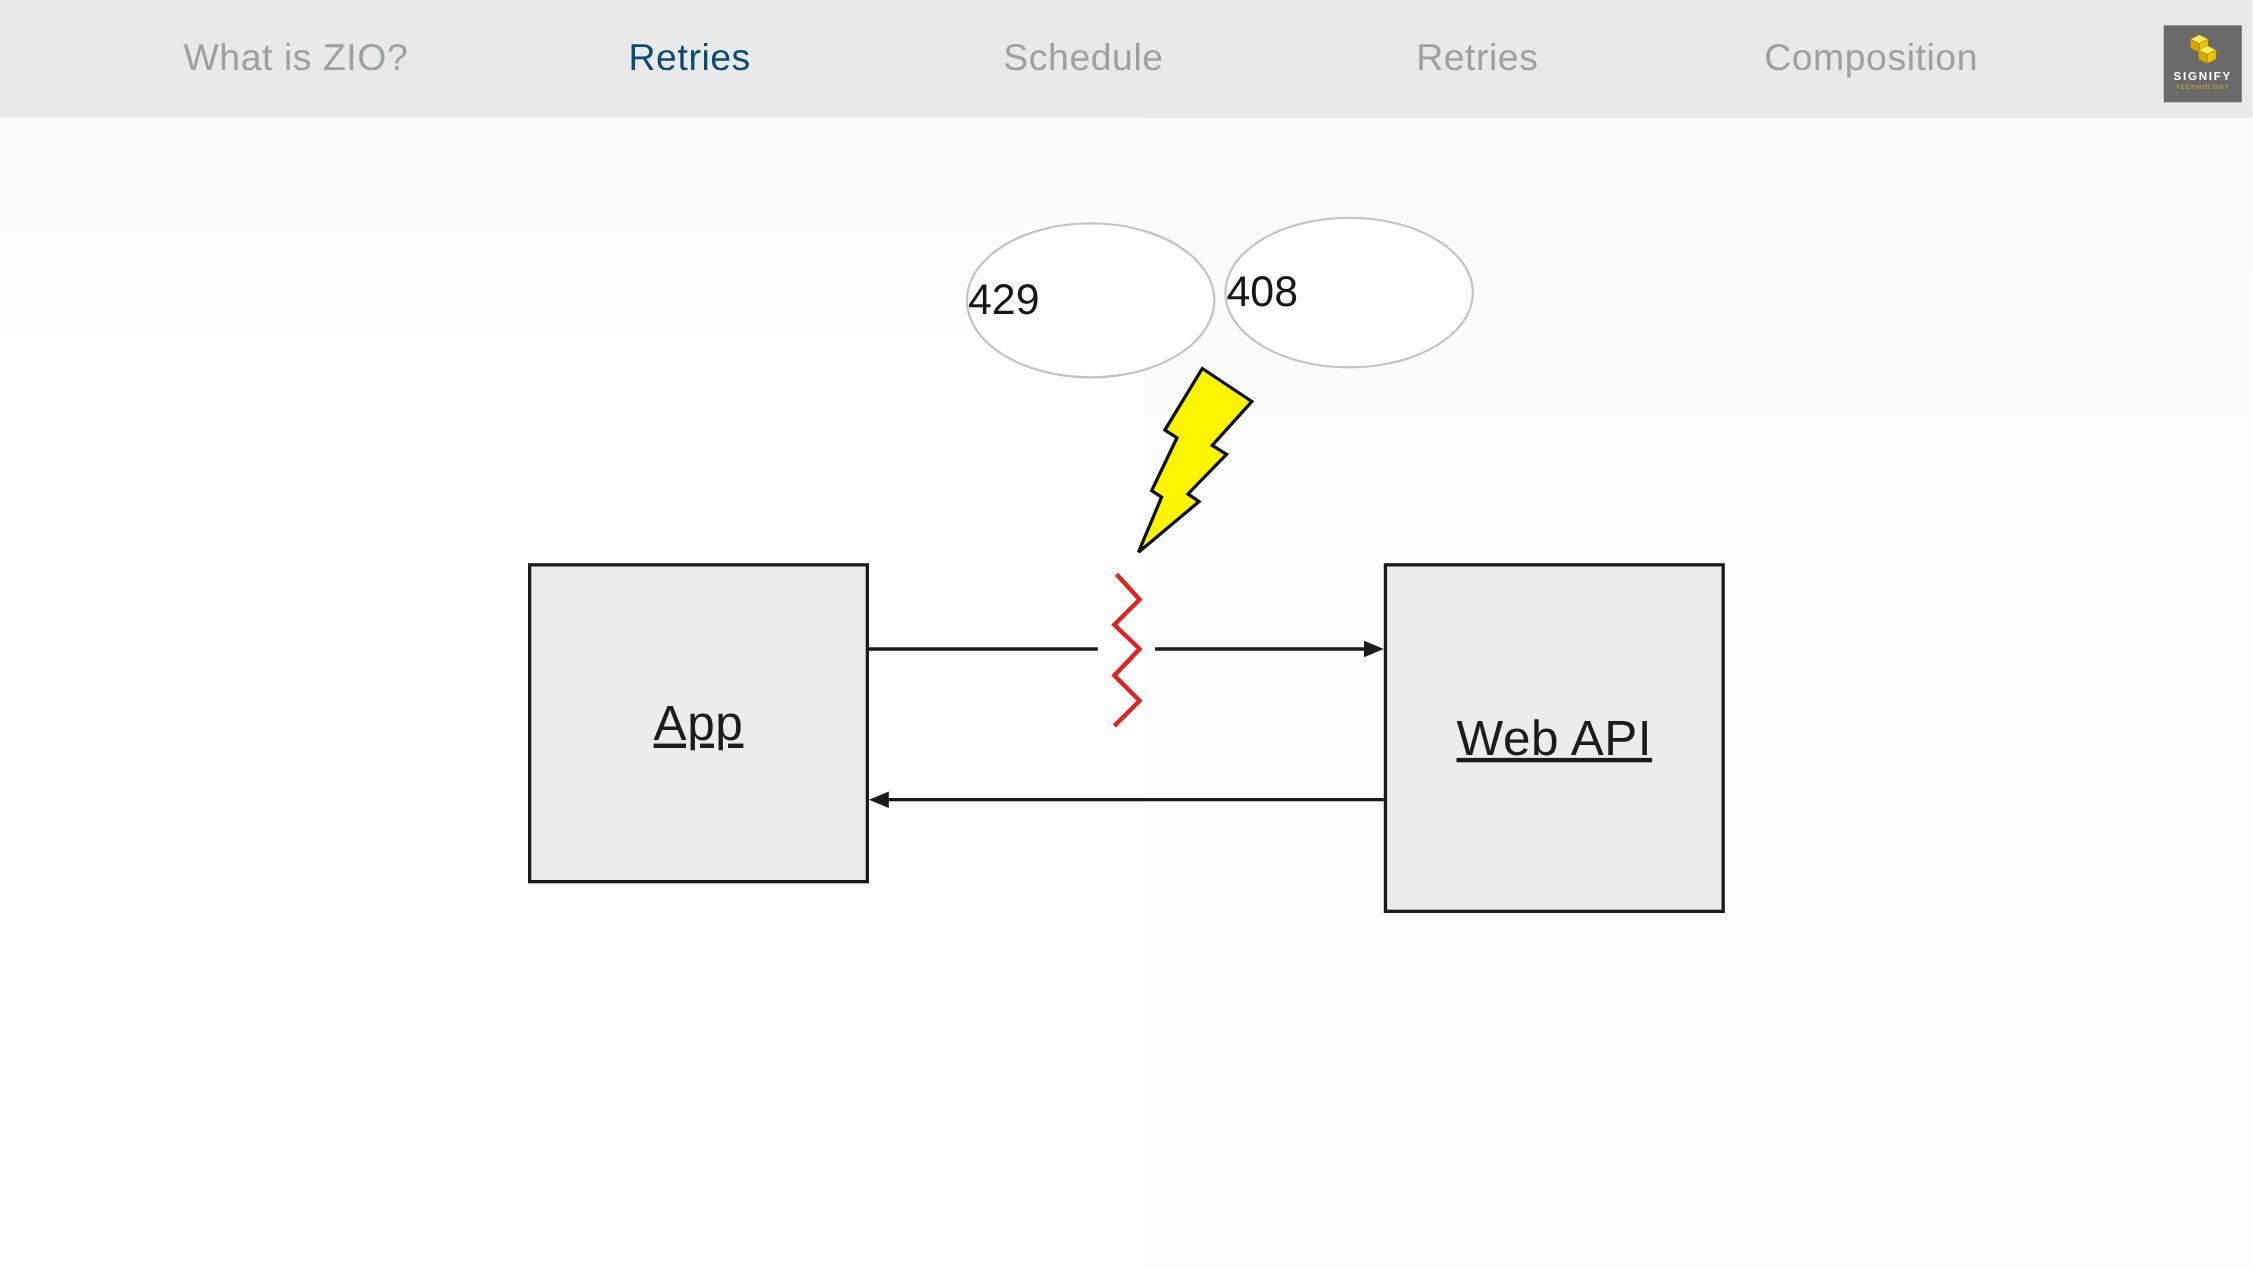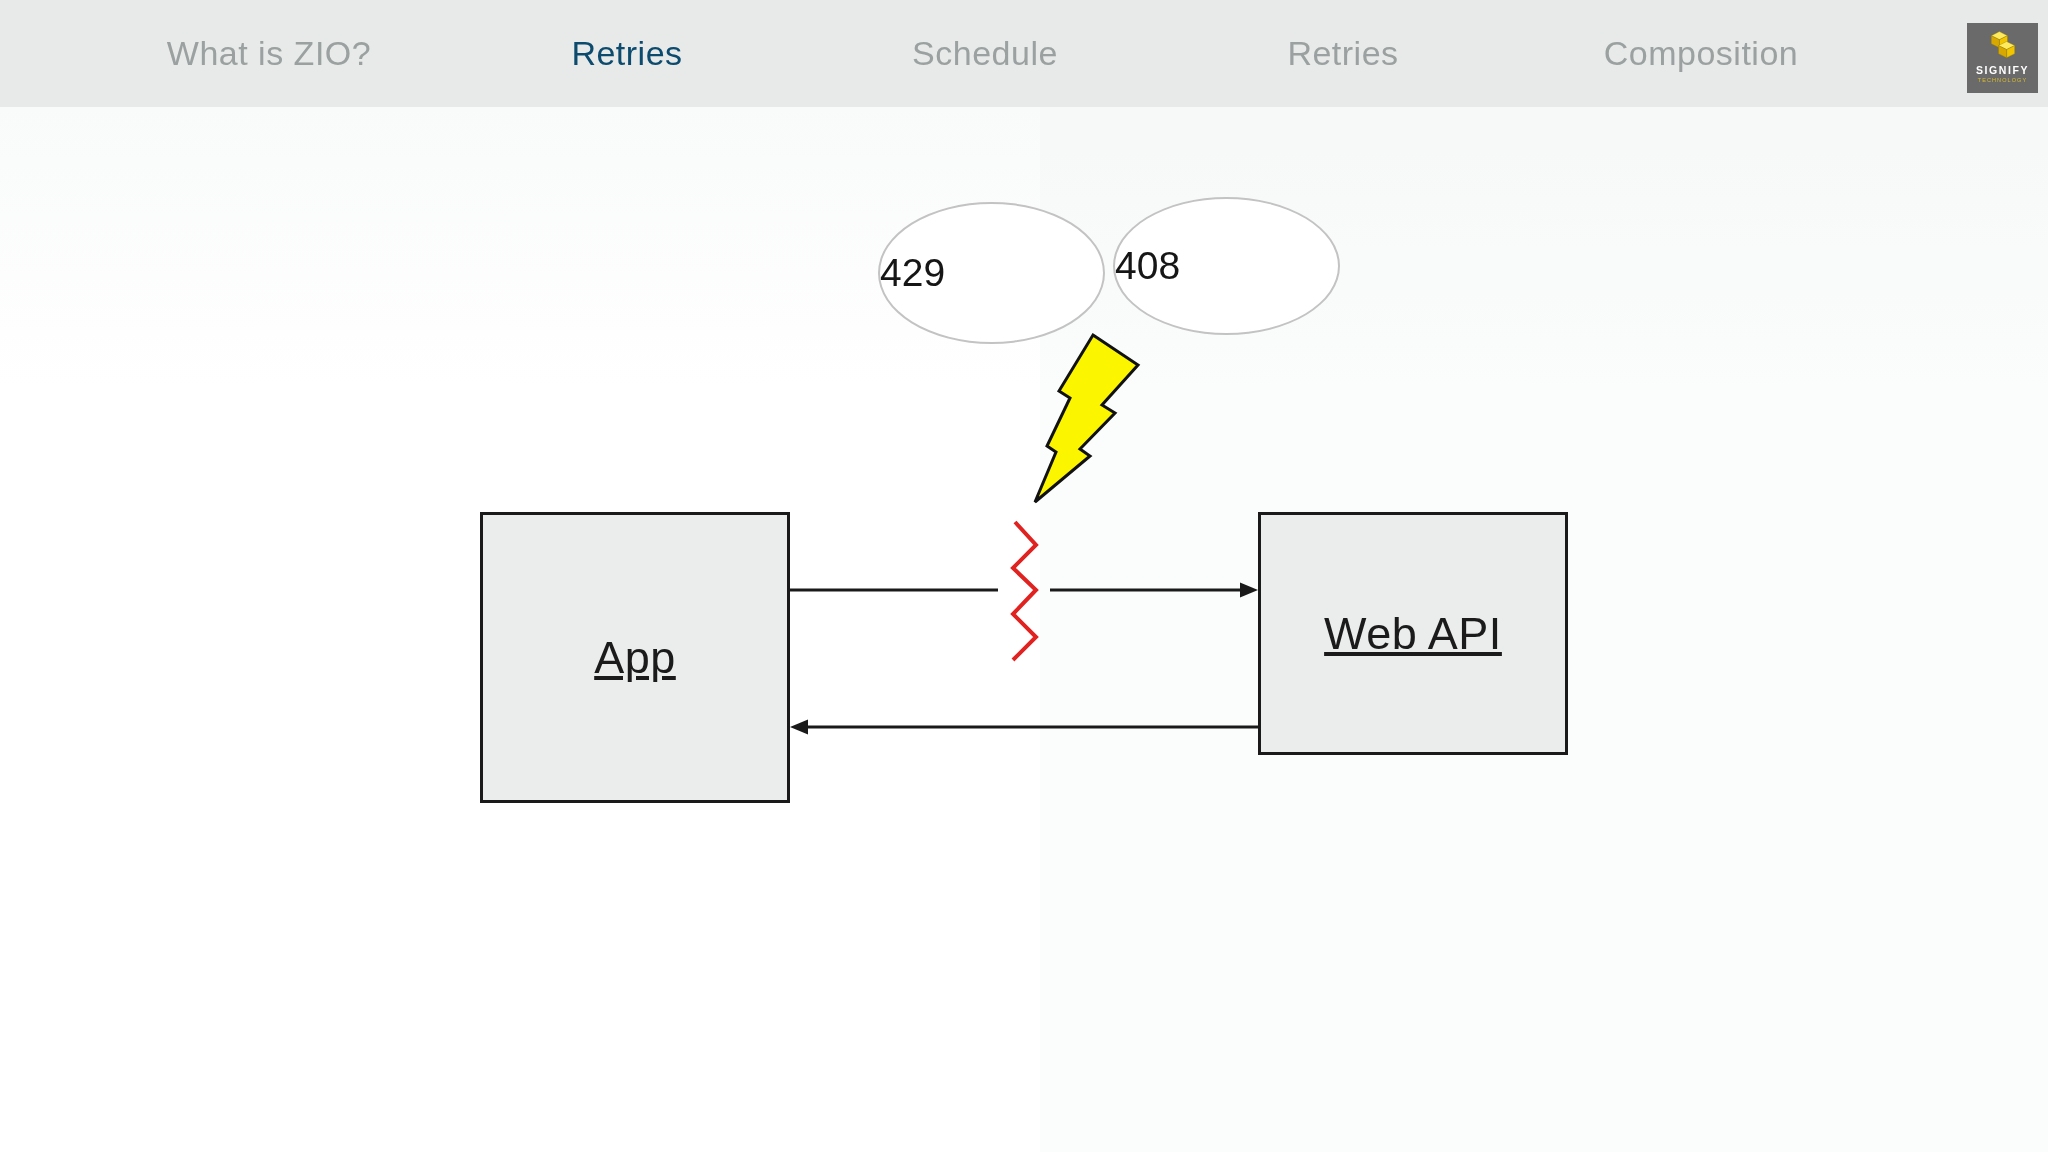--- a/index.html
+++ b/index.html
@@ -52,21 +52,21 @@
     font-size:39px;color:#161616;box-sizing:border-box;
   }
   .ellipse-429{left:878px;top:202px;width:227px;height:142px;}
   .ellipse-408{left:1113px;top:197px;width:227px;height:138px;}
   .node{
     position:absolute;background:#ebecec;border:3px solid #1a1a1a;
     display:flex;align-items:center;justify-content:center;
     font-size:45px;color:#1b1b1b;box-sizing:border-box;letter-spacing:.5px;text-decoration:underline;
   }
   .node-app{left:480px;top:512px;width:310px;height:291px;}
-  .node-api{left:1258px;top:512px;width:310px;height:243px;}
+  .node-api{left:1258px;top:512px;width:310px;height:318px;}
   .overlay{
     position:absolute;left:0;top:0;width:2048px;height:1152px;
     pointer-events:none;
   }
 </style>
 </head>
 <body>
 
 <div class="stage">
 

